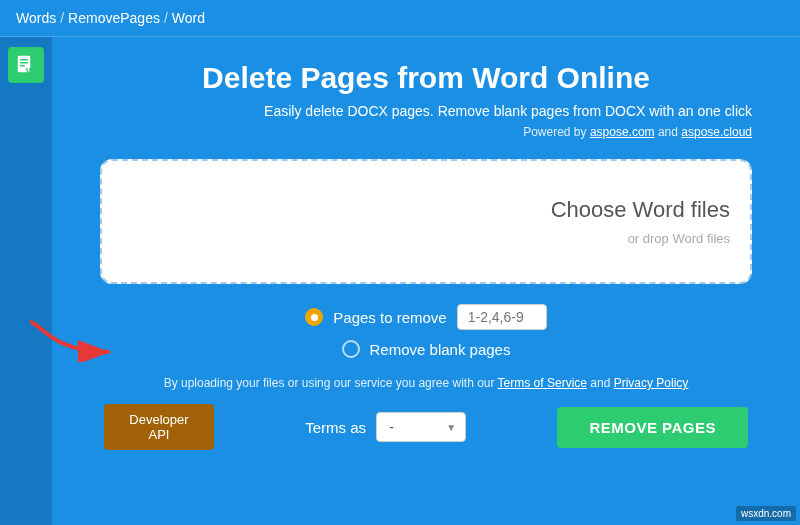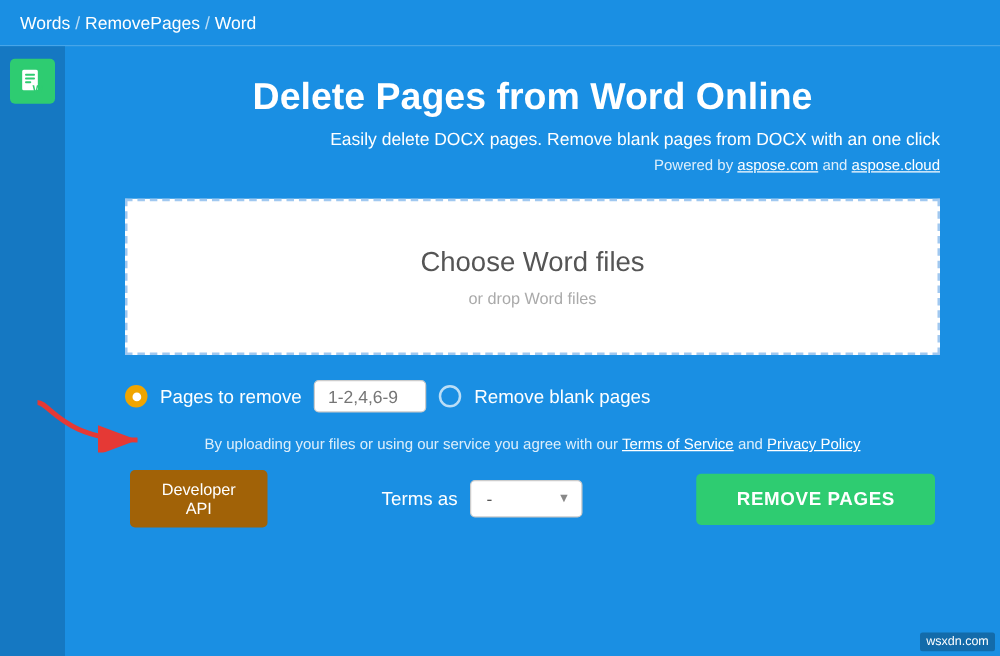--- a/index.html
+++ b/index.html
@@ -83,41 +83,41 @@
     }
     .powered-by a {
       color: #fff;
       text-decoration: underline;
     }
 
     
     .dropzone {
       background: #fff;
       border: 2px dashed #a0c8f0;
-      border-radius: 0;
-      padding: 36px 8px;
-      text-align: center;
+      border-radius: 12px;
+      padding: 36px 20px;
+      text-align: right;
       margin-bottom: 20px;
       cursor: pointer;
     }
     .dropzone-title {
       font-size: 22px;
       color: #555;
       font-weight: 500;
       margin-bottom: 8px;
     }
     .dropzone-subtitle {
       font-size: 13px;
       color: #aaa;
     }
 
     
     .options-section {
       display: flex;
-      flex-direction: row;
+      flex-direction: column;
       align-items: center;
       gap: 10px;
       margin-bottom: 18px;
       position: relative;
     }
 
     .option-row {
       display: flex;
       align-items: center;
       gap: 10px;

